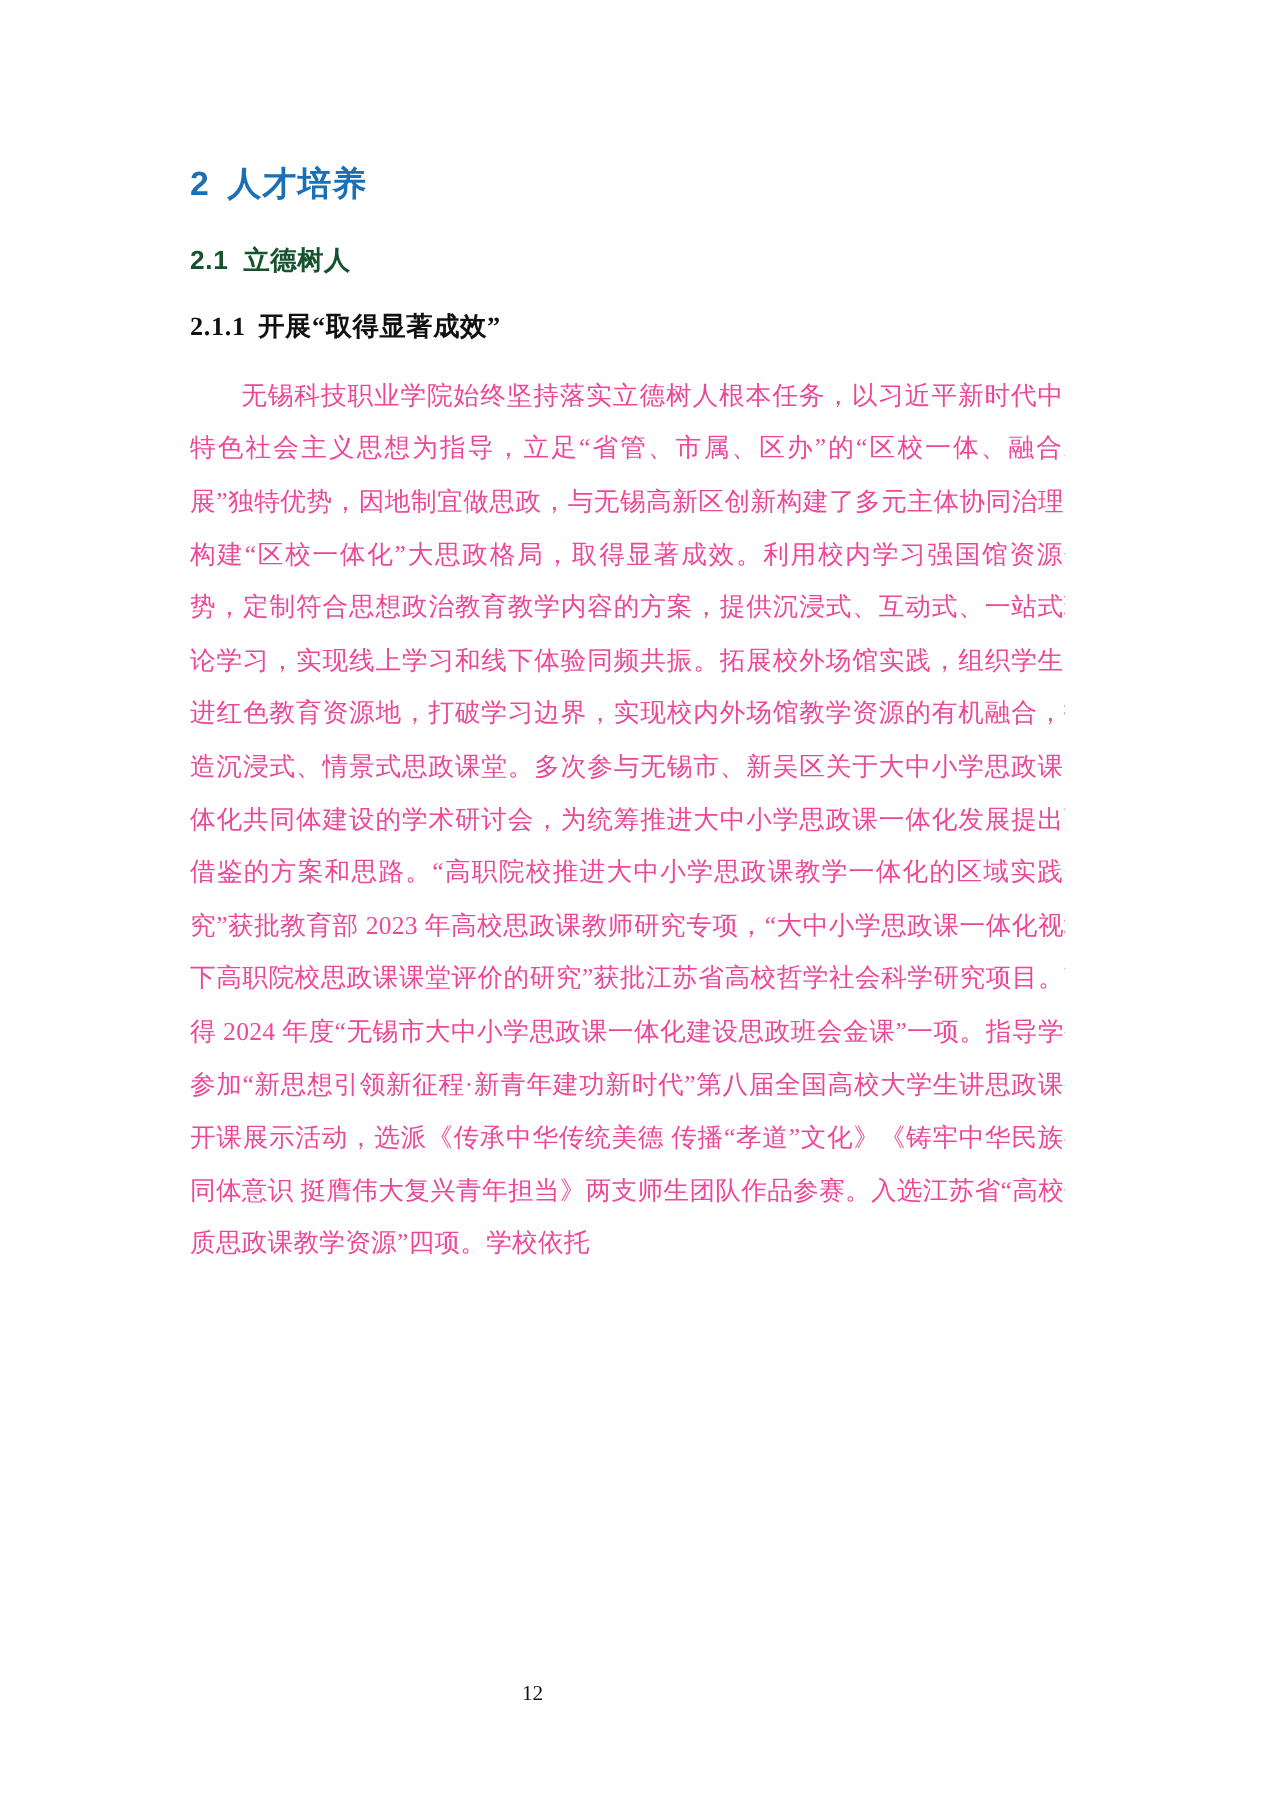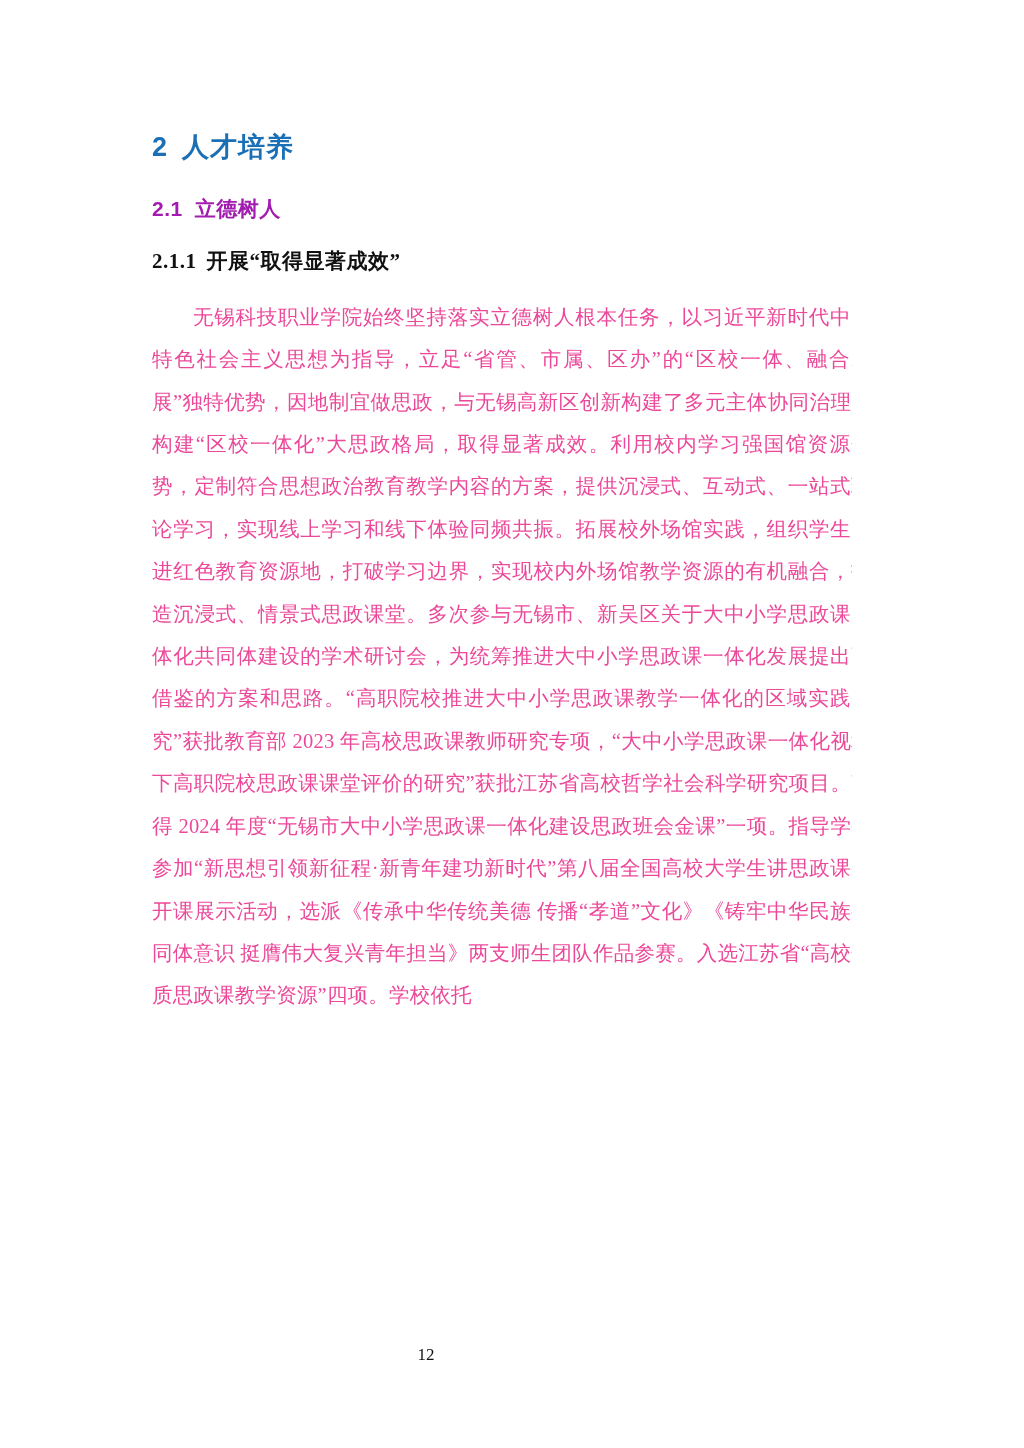--- a/index.html
+++ b/index.html
@@ -28,21 +28,21 @@
     font-weight: bold;
     font-size: 27px;
     letter-spacing: 1px;
     margin: 0 0 30px 0;
     line-height: 1.3;
   }
   .h1 .num {
     margin-right: 14px;
   }
   .h2 {
-    color: #a21caf;
+    color: #14532d;
     font-family: "Liberation Sans", sans-serif;
     font-weight: bold;
     font-size: 21px;
     letter-spacing: 0.5px;
     margin: 0 0 26px 0;
     line-height: 1.3;
   }
   .h2 .num {
     margin-right: 12px;
   }

